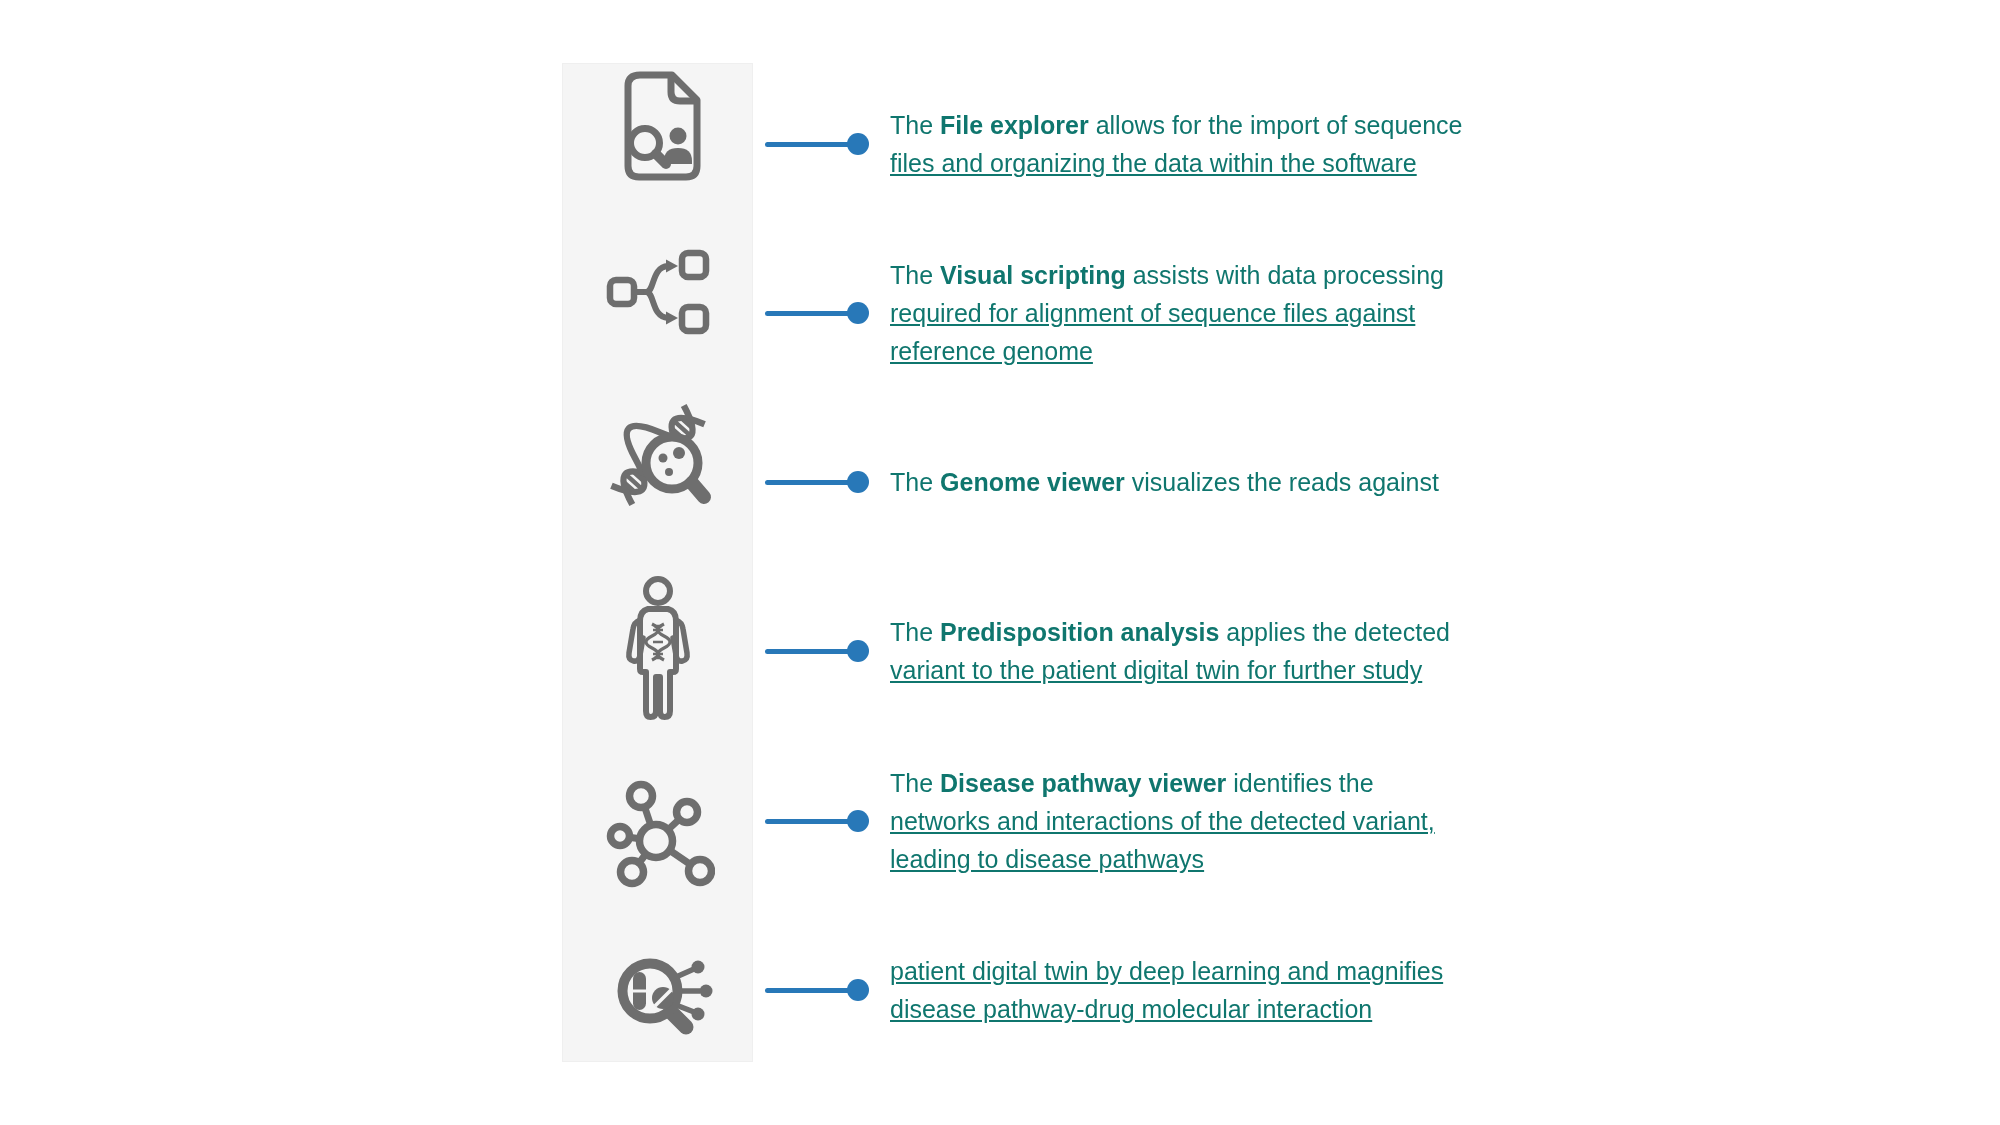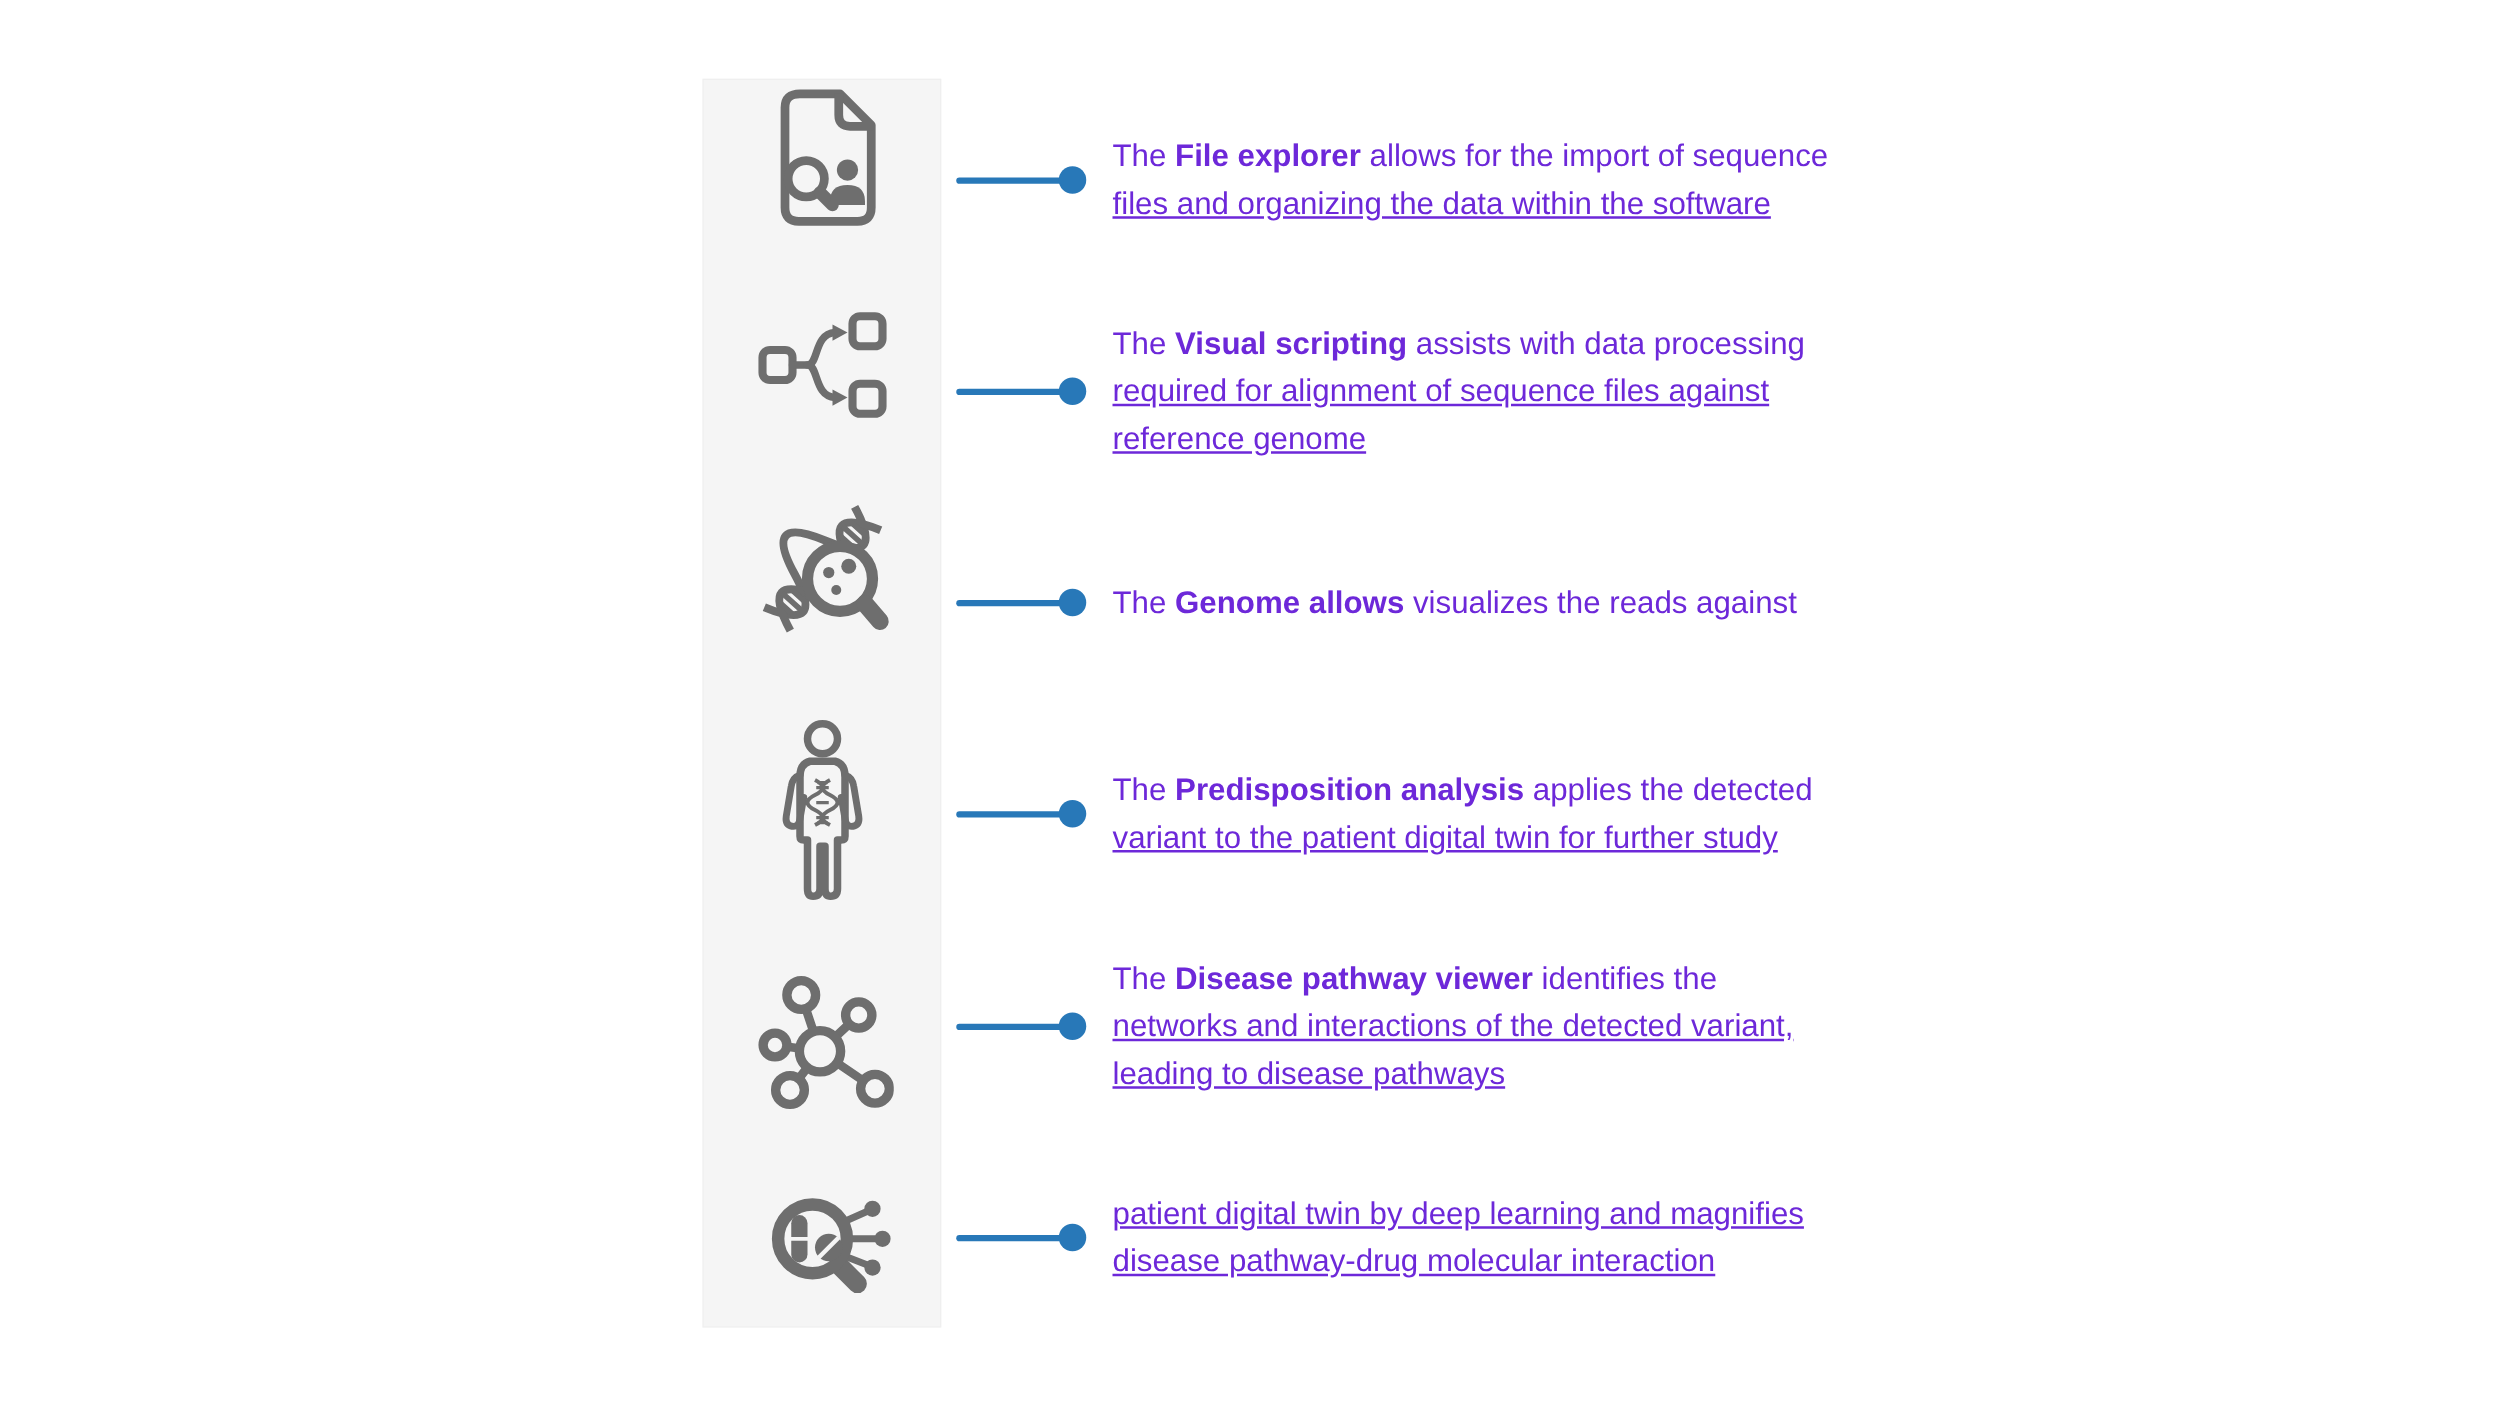--- a/index.html
+++ b/index.html
@@ -1,21 +1,21 @@
 <!DOCTYPE html>
 <html><head>
 <meta charset="utf-8">
 <style>
   html,body{margin:0;padding:0;background:#ffffff;}
   .canvas{
     position:relative;
     width:2000px;height:1125px;
     background:#ffffff;
     font-family:"Liberation Sans","DejaVu Sans",sans-serif;
-    color:#6d28d9;
+    color:#0f766e;
     overflow:hidden;
   }
   .panel{
     position:absolute;
     left:562px;top:63px;width:191px;height:999px;
     background:#f5f5f5;
     border:1px solid #efefef;
     box-sizing:border-box;
   }
   .icon-box{position:absolute;}
@@ -96,21 +96,21 @@
       <circle cx="79" cy="56" r="6" fill="#6e6e6e"></circle>
       <circle cx="69" cy="75" r="4" fill="#6e6e6e"></circle>
       <line x1="92" y1="86" x2="104" y2="100" stroke="#6e6e6e" stroke-width="14" stroke-linecap="round"></line>
     </svg>
   </div>
   <div class="connector" style="top:482px">
     <span class="cline"></span>
     <span class="cdot"></span>
   </div>
   <div class="desc" style="top:482px">
-    <div><span>The </span><b>Genome allows</b><span> visualizes the reads against</span></div>
+    <div><span>The </span><b>Genome viewer</b><span> visualizes the reads against</span></div>
   </div>
 
   <div class="icon-box" style="left:616px;top:576px;width:84px;height:148px">
     <svg viewBox="0 0 84 148" xmlns="http://www.w3.org/2000/svg">
       <circle cx="42" cy="15" r="12" fill="none" stroke="#6e6e6e" stroke-width="6"></circle>
       <path d="M32 33 H52 Q60 35 60 45 V93 Q60 96 57 96 H54 V135 Q54 141 48.5 141 Q44 141 44 135 V101 H40 V135 Q40 141 34.5 141 Q30 141 30 135 V96 H27 Q24 96 24 93 V45 Q24 35 32 33 Z" fill="none" stroke="#6e6e6e" stroke-width="6" stroke-linejoin="round"></path>
       <path d="M60 44 Q66 46 67 53 L71 77 Q72 84 66.5 85 Q61 86 60 79 L57 62" fill="none" stroke="#6e6e6e" stroke-width="5.5" stroke-linecap="round"></path>
       <path d="M24 44 Q18 46 17 53 L13 77 Q12 84 17.5 85 Q23 86 24 79 L27 62" fill="none" stroke="#6e6e6e" stroke-width="5.5" stroke-linecap="round"></path>
       <g fill="none" stroke="#6e6e6e">
         <path d="M36 48 c8 4 8 8 0 12 c-8 4 -8 8 0 12 c8 4 8 8 0 12" stroke-width="3.2"></path>

